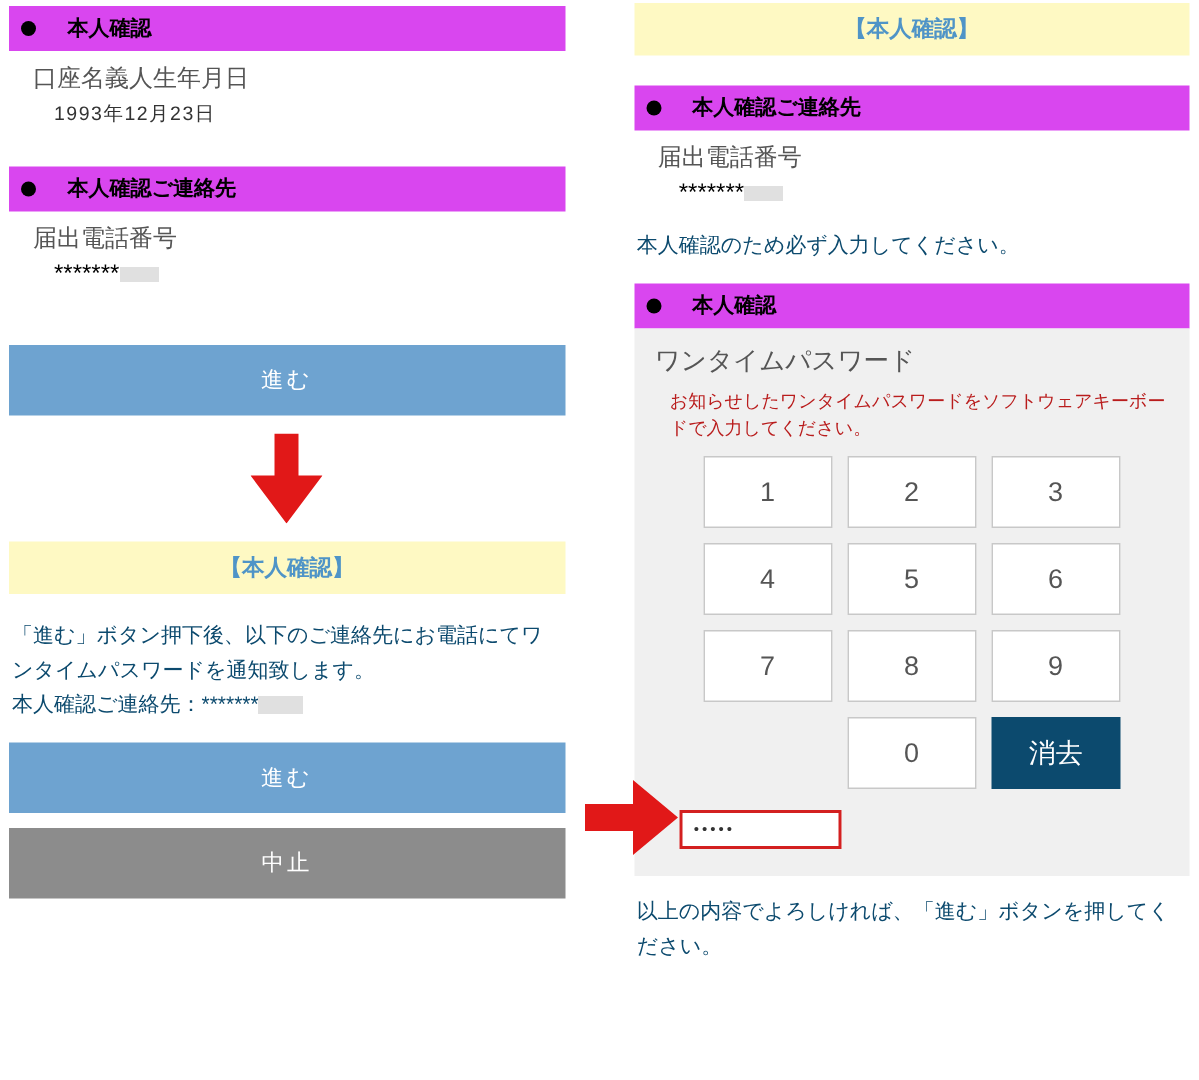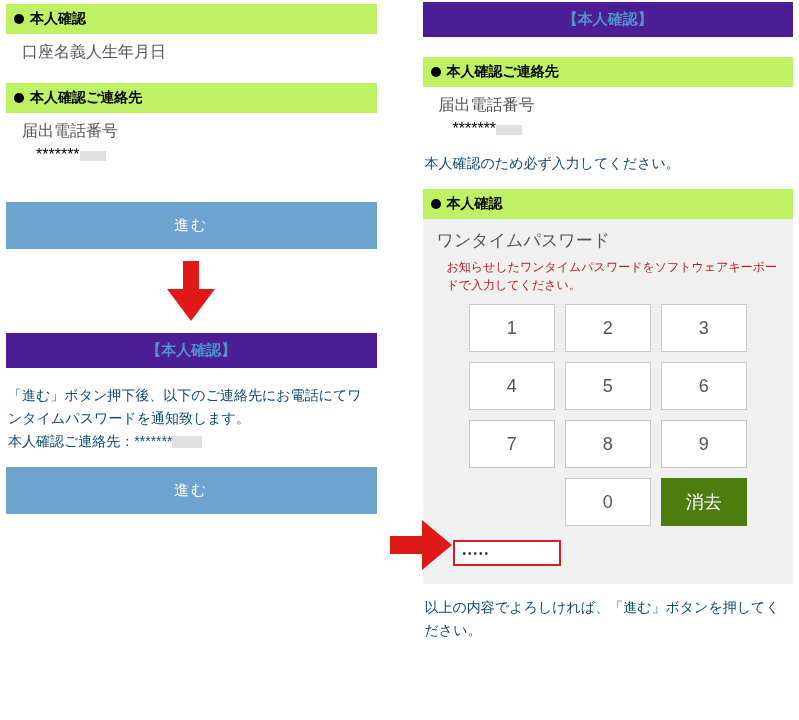--- a/index.html
+++ b/index.html
@@ -11,27 +11,27 @@
   display: flex;
   position: relative;
 }
 .col {
   flex: 1;
   padding: 0 6px;
   display: flex;
   flex-direction: column;
 }
 .section-header {
-  background: #bef264;
+  background: #d946ef;
   padding: 6px 8px;
   font-size: 14px;
   font-weight: bold;
   display: flex;
   align-items: center;
-  gap: 6px;
+  gap: 21px;
   margin-top: 4px;
 }
 .bullet {
   width: 10px;
   height: 10px;
   background: #000;
   border-radius: 50%;
   flex-shrink: 0;
 }
 .field-label {
@@ -52,21 +52,21 @@
   padding: 14px 0;
   font-size: 15px;
   text-align: center;
   border: none;
   cursor: pointer;
   letter-spacing: 2px;
 }
 .btn-primary { background: #6ea3d0; color: #fff; }
 .btn-cancel  { background: #8c8c8c; color: #fff; }
 .banner {
-  background: #4c1d95;
+  background: #fef9c3;
   color: #4f94c7;
   text-align: center;
   font-size: 15px;
   font-weight: bold;
   padding: 8px 0;
   margin: 4px 0 16px 0;
 }
 .bodytext {
   font-size: 14px;
   color: #0c4a6e;
@@ -111,21 +111,21 @@
   background: #fff;
   border: 1px solid #c8c8c8;
   font-size: 18px;
   color: #555;
   display: flex;
   align-items: center;
   justify-content: center;
   cursor: pointer;
 }
 .key-clear {
-  background: #4d7c0f;
+  background: #0c4a6e;
   color: #fff;
   grid-column: 3;
   border: none;
 }
 .key-zero {
   grid-column: 2;
 }
 .keypad-display {
   margin: 14px 0 0 16px;
   width: 108px;
@@ -143,20 +143,21 @@
 </head>
 <body>
 
 <div class="col">
 
   <div class="section-header">
     <span class="bullet"></span>
     <span>本人確認</span>
   </div>
   <div class="field-label">口座名義人生年月日</div>
+  <div class="field-value">1993年12月23日</div>
 
   <div class="spacer-sm"></div>
 
   <div class="section-header">
     <span class="bullet"></span>
     <span>本人確認ご連絡先</span>
   </div>
   <div class="field-label">届出電話番号</div>
   <div style="margin-left:30px;margin-bottom:10px;">
     <span>*******</span><span class="tail" style="background:#e0e0e0;display:inline-block;width:26px;height:10px;vertical-align:middle;"></span>
@@ -174,20 +175,21 @@
 
   <div class="banner">【本人確認】</div>
 
   <div class="bodytext">
     <span>「進む」ボタン押下後、以下のご連絡先にお電話にてワンタイムパスワードを通知致します。</span><br>
     <span>本人確認ご連絡先：</span><span>*******</span><span style="background:#e0e0e0;display:inline-block;width:30px;height:12px;vertical-align:middle;"></span>
   </div>
 
   <button class="btn btn-primary">進む</button>
   <div style="height:10px;"></div>
+  <button class="btn btn-cancel">中止</button>
 </div>
 
 <div class="right-arrow">
   <svg width="62" height="50" viewBox="0 0 62 50">
     <path d="M0 16 H32 V0 L62 25 L32 50 V34 H0 Z" fill="#e11818"></path>
   </svg>
 </div>
 
 <div class="col" style="padding-left:40px;">
 

